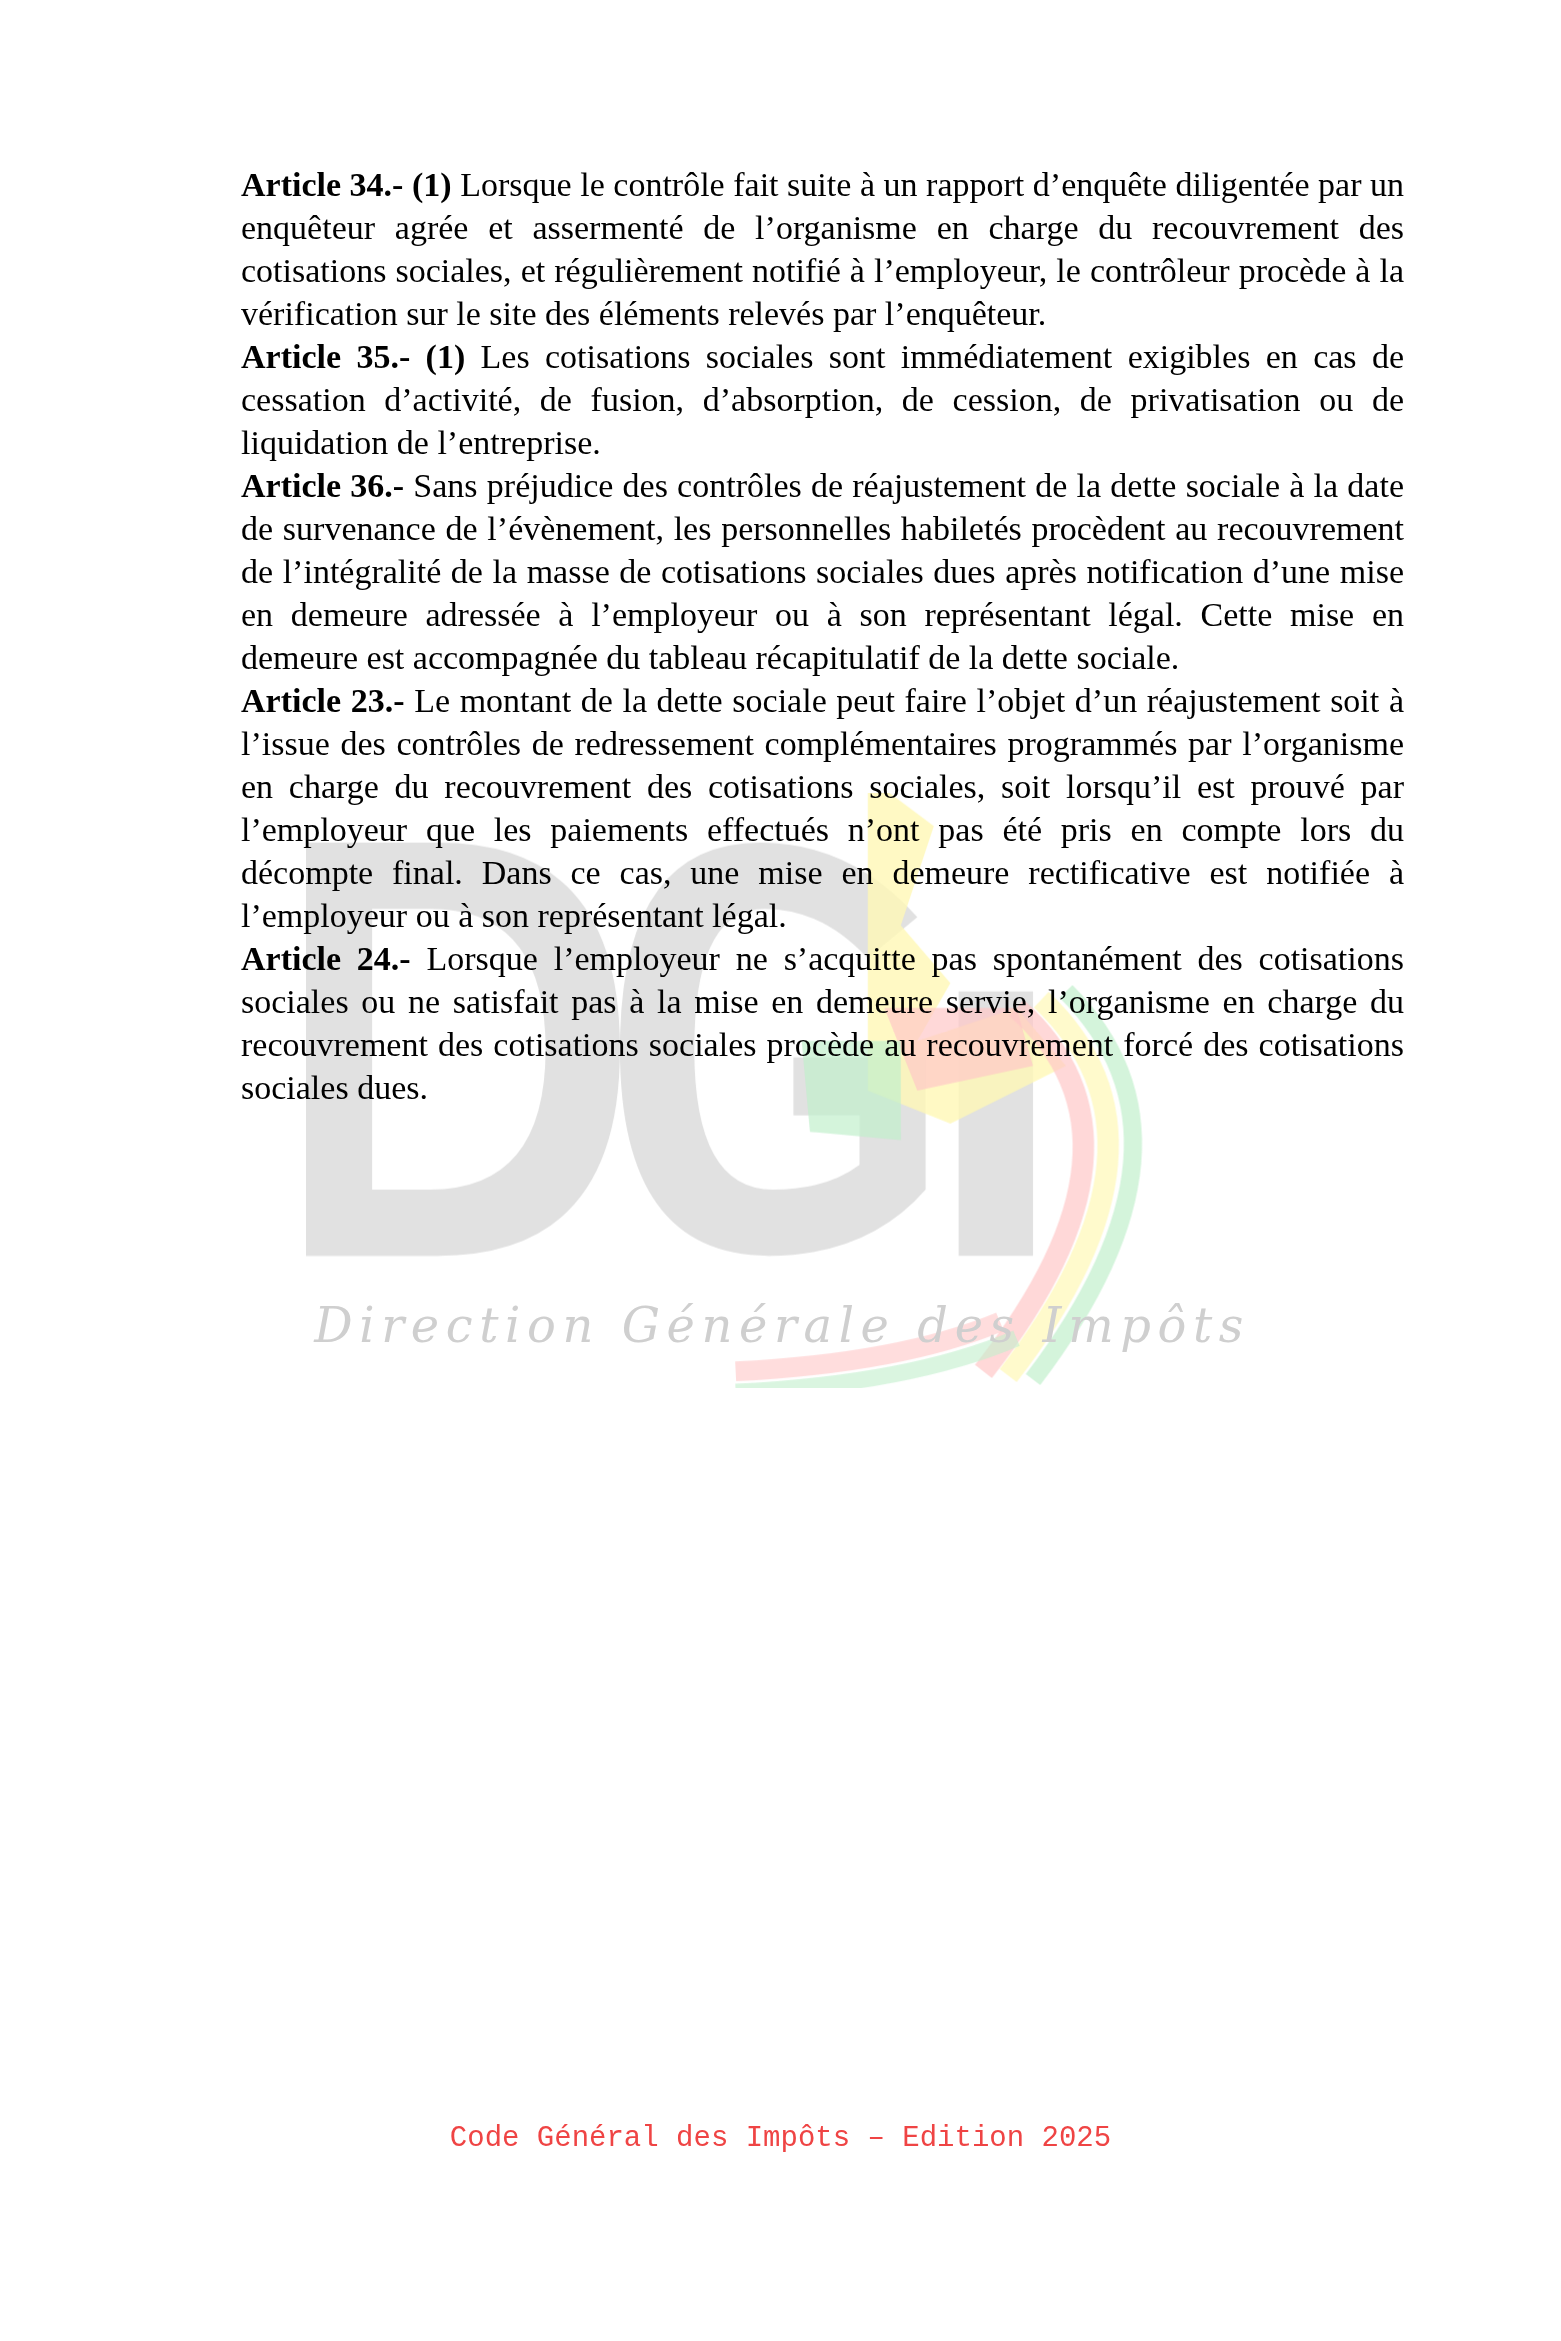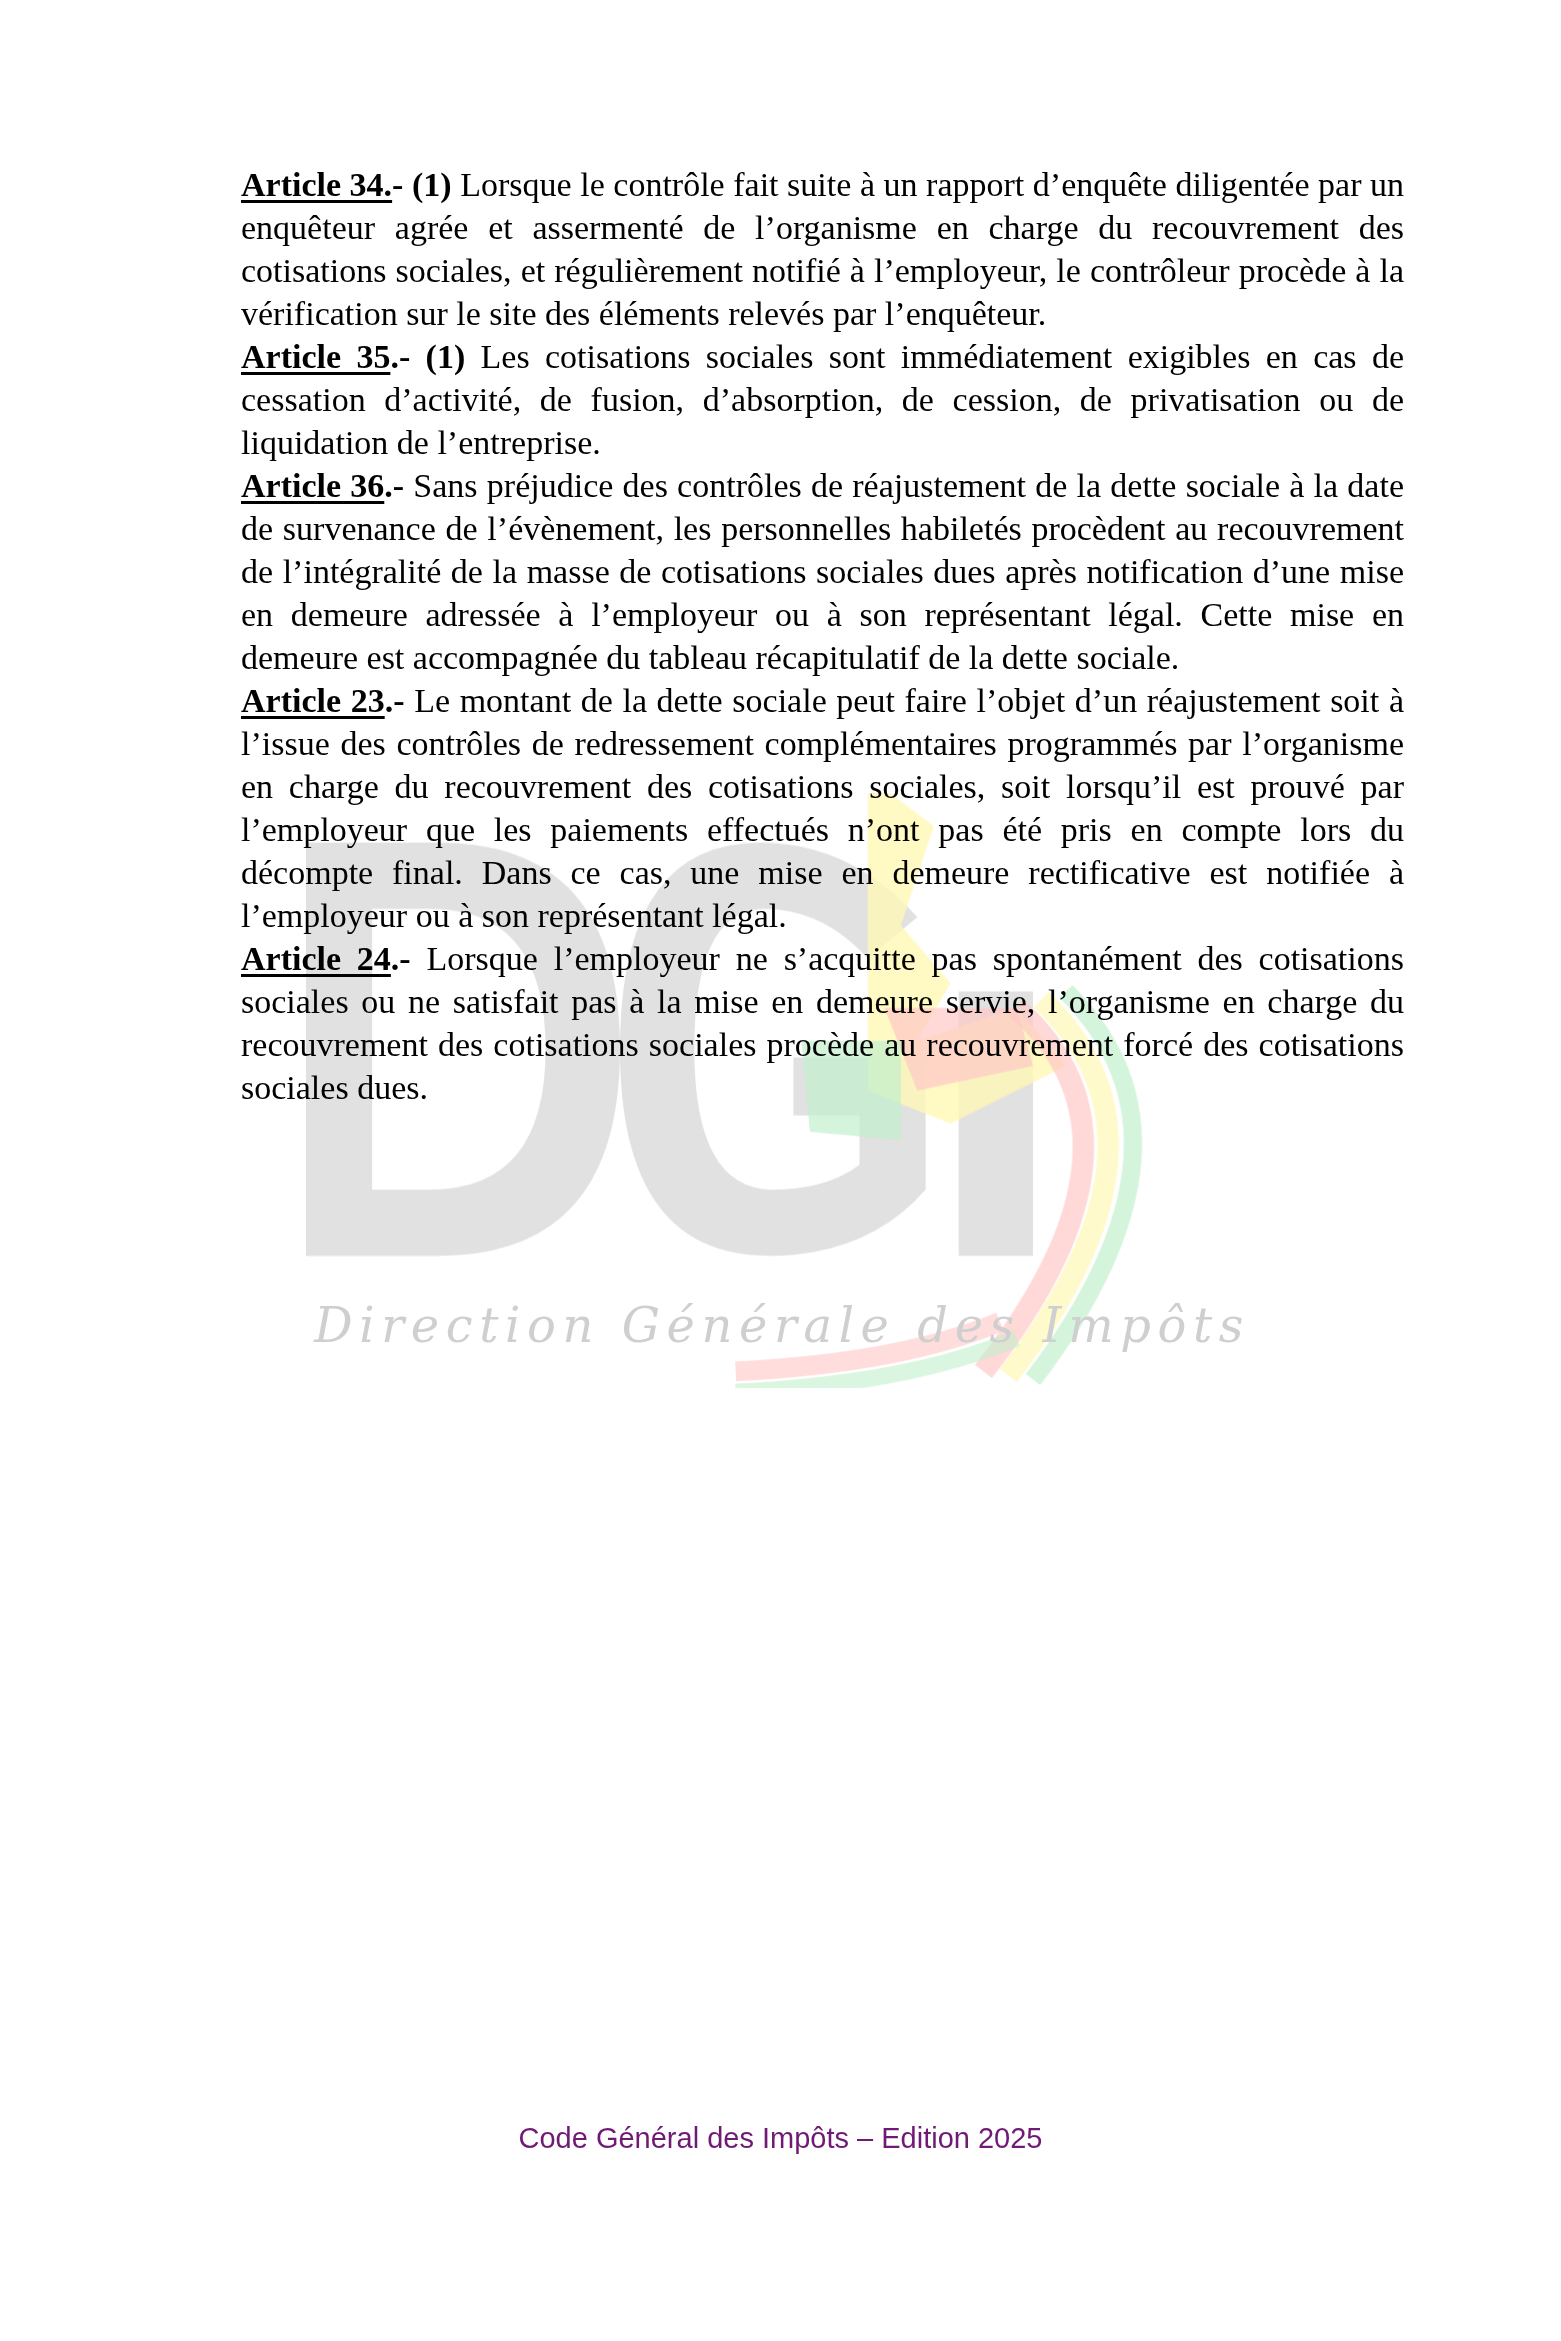--- a/index.html
+++ b/index.html
@@ -6,26 +6,26 @@
   body { width: 1561px; height: 2342px; position: relative; overflow: hidden; }
   .page { position: absolute; left: 0; top: 0; width: 1561px; height: 2342px; background: #fff; }
   .watermark { position: absolute; left: 273px; top: 793px; width: 1140px; height: 595px; z-index: 0; pointer-events: none; }
   .content {
     position: absolute; left: 241px; top: 163px; width: 1163px; z-index: 1;
     font-family: "Liberation Serif", serif; font-size: 34px; line-height: 43px; color: #000;
   }
   .para { margin: 0; text-align: justify; text-align-last: left; }
   .gap-s { margin-top: 11.6px; }
   .gap-l { }
-  .art { font-weight: bold; text-decoration: underline; text-decoration-thickness: 2.5px; text-underline-offset: 4.1px; }
+  .art { font-weight: bold; text-decoration-thickness: 2.5px; text-underline-offset: 4.1px; }
   .dash { font-weight: bold; }
   .num { font-weight: bold; }
   .footer {
     position: absolute; left: 0; width: 1561px; top: 2121px; text-align: center; z-index: 1;
-    font-family: Liberation Sans, sans-serif; font-size: 29px; line-height: 35px; color: #701a75;
+    font-family: Liberation Mono, monospace; font-size: 29px; line-height: 35px; color: #ef4444;
   }
 </style>
 </head>
 <body>
 
 <div class="page">
 
   <svg class="watermark" viewBox="0 0 1380 720">
     <g opacity="0.55">
 

